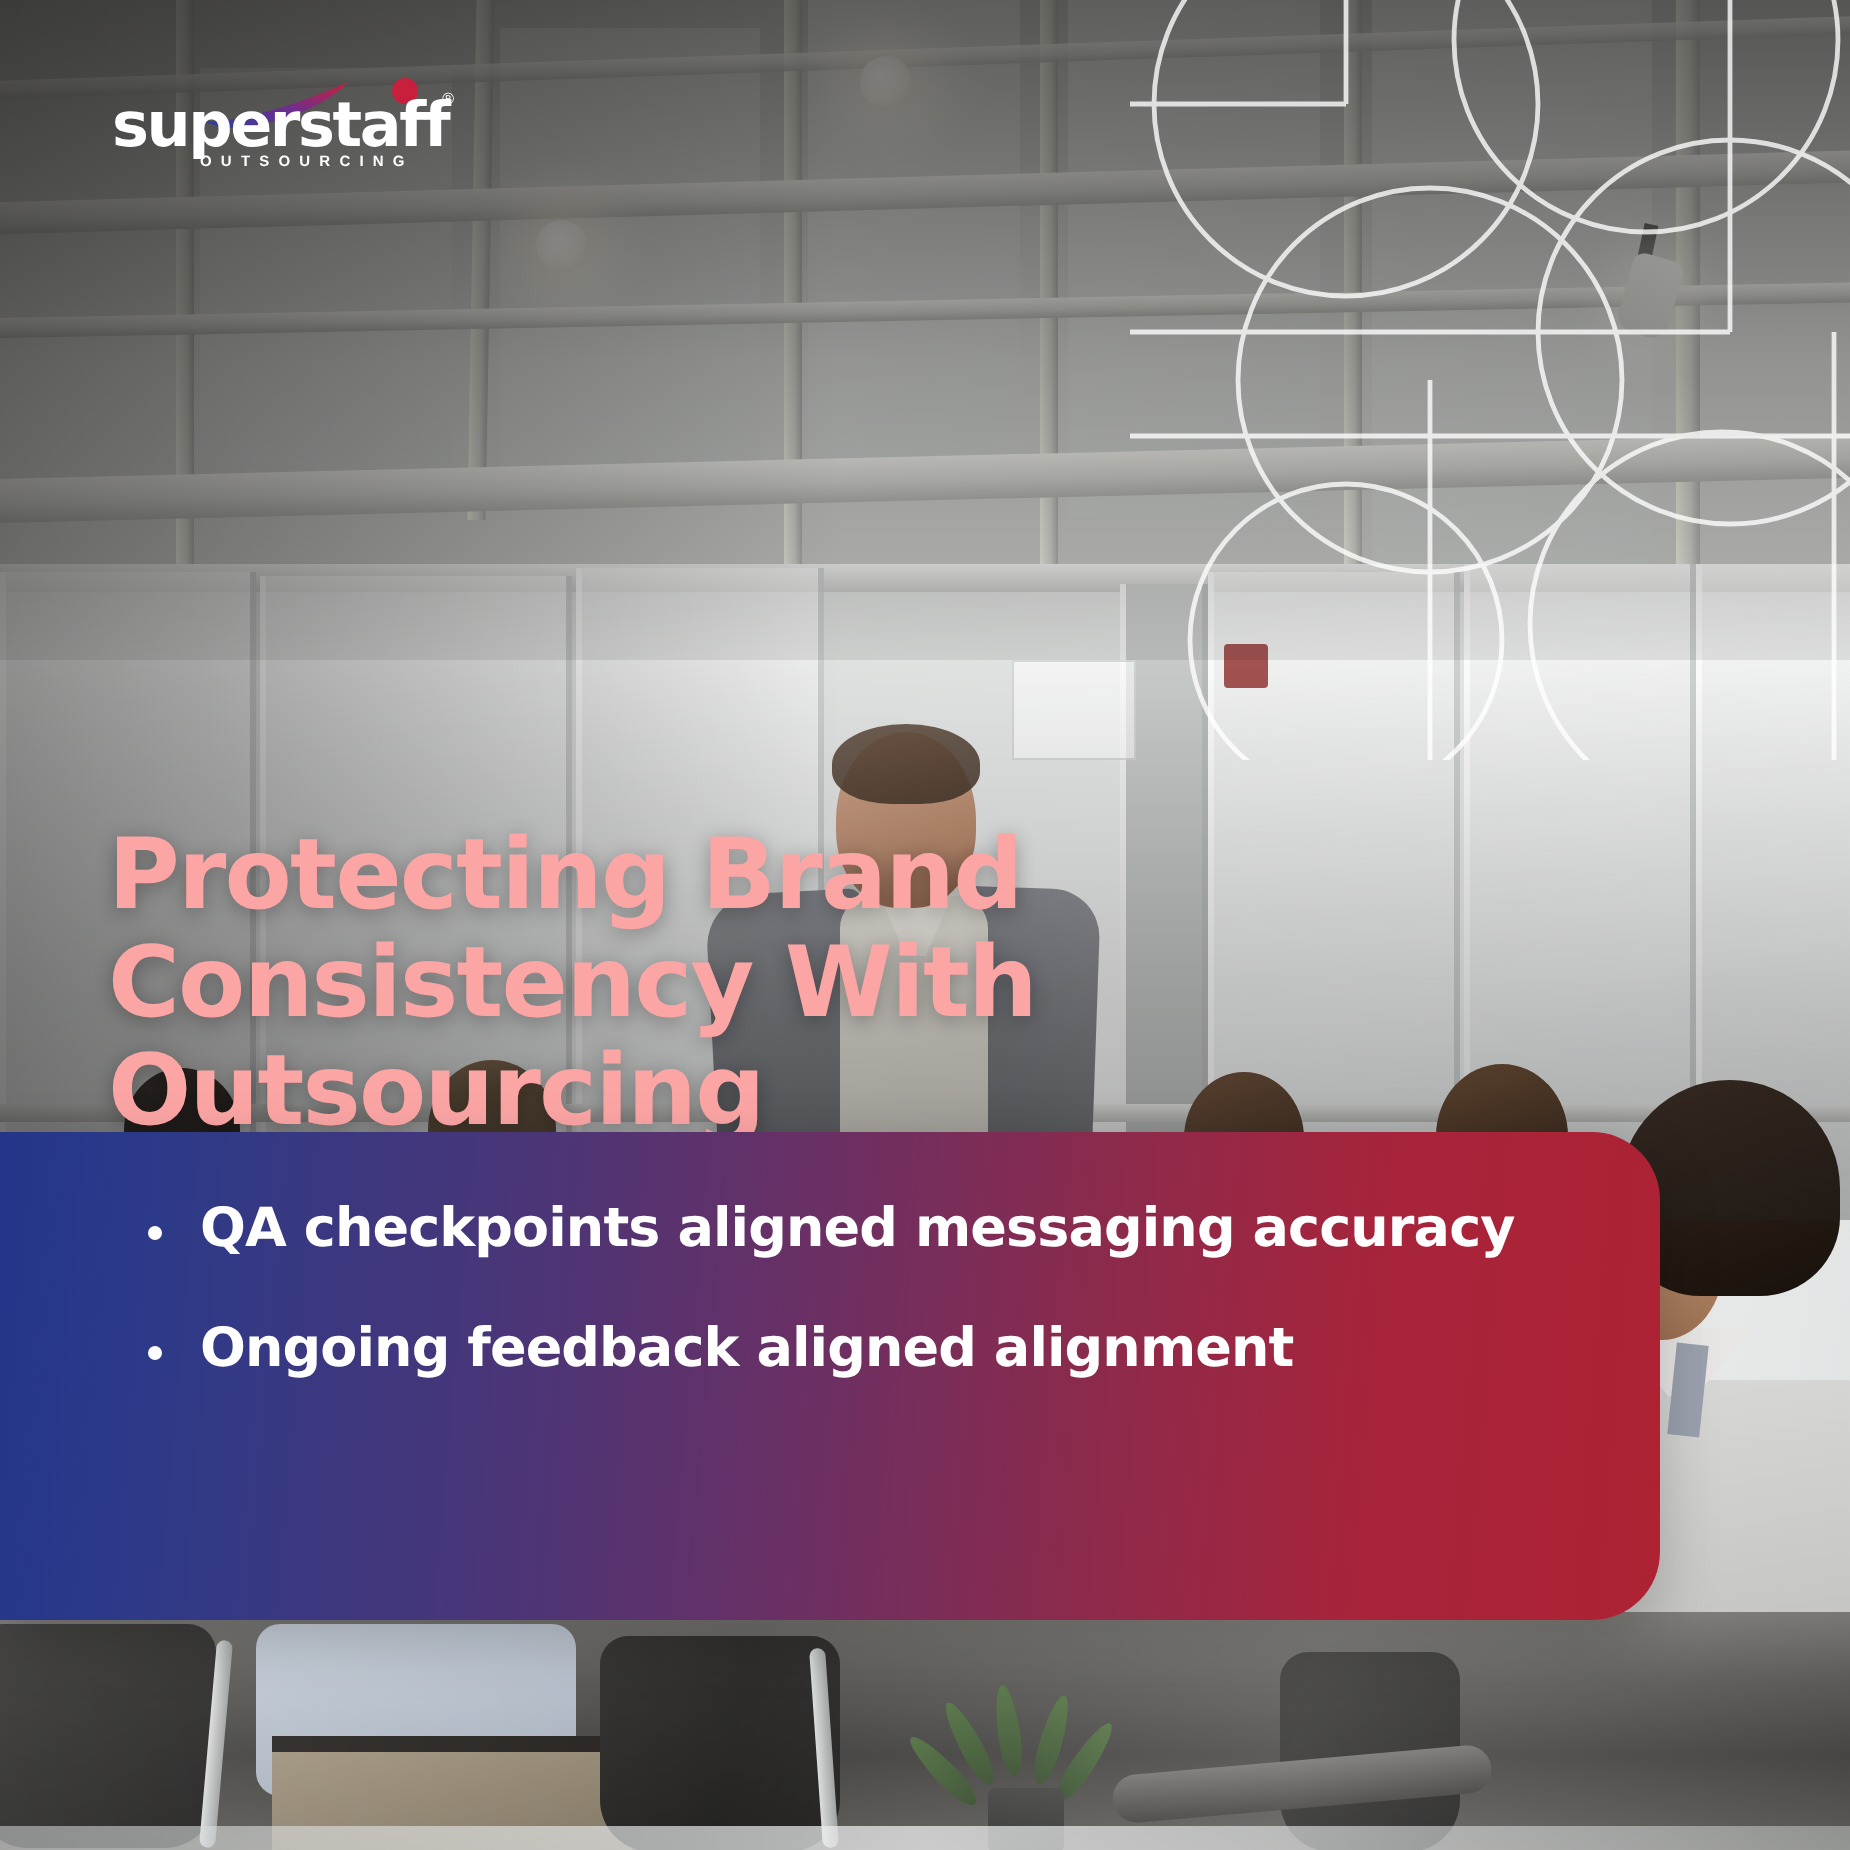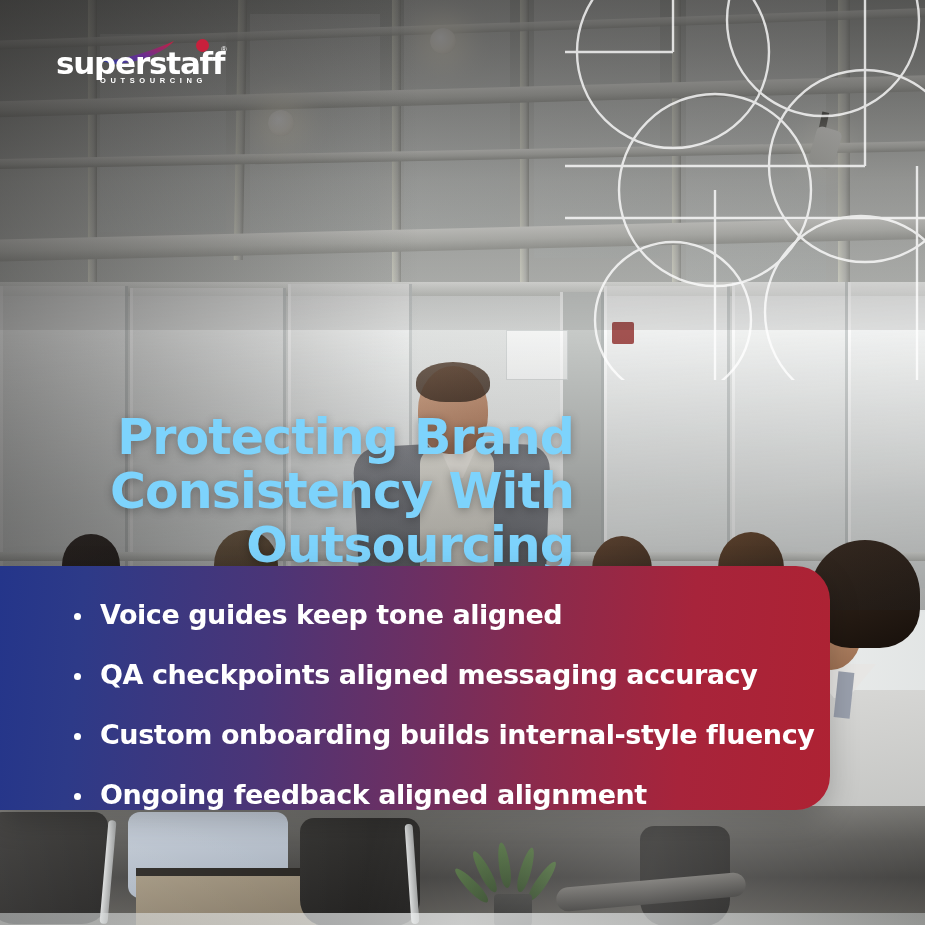--- a/index.html
+++ b/index.html
@@ -152,22 +152,22 @@
     font-size:7.5px;font-weight:700;color:#ffffff;letter-spacing:4.6px;}
   .logo-reg{position:absolute;right:-3px;top:5px;font-size:8px;color:#ffffff;}
   .swoosh{position:absolute;left:44px;top:-2px;width:108px;height:26px;}
   .swoosh svg{width:100%;height:100%;display:block;}
   .swoosh-dot{position:absolute;left:140px;top:-1px;width:13px;height:13px;border-radius:50%;
     background:#c8203c;}
 
   
   .headline{position:absolute;left:54px;top:378px;width:520px;
     font-family:"DejaVu Sans", sans-serif;font-weight:700;
-    font-size:49px;line-height:54px;color:#7dd3fc;letter-spacing:-0.9px;
-    text-shadow:0 2px 10px rgba(0,0,0,.30);text-align:right;}
+    font-size:49px;line-height:54px;color:#fca5a5;letter-spacing:-0.9px;
+    text-shadow:0 2px 10px rgba(0,0,0,.30);}
   .headline span{display:block;}
 
   
   .panel{position:absolute;left:0;top:566px;width:830px;height:244px;
     border-radius:0 34px 34px 0;
     background:linear-gradient(95deg,#24358a 0%,#2d3a88 10%,#4b3577 32%,#6d2f62 50%,#8d2a4b 66%,#a7243b 82%,#ae2233 100%);
     box-shadow:0 10px 30px rgba(0,0,0,.22);}
   .bullets{position:absolute;left:70px;top:24px;width:740px;list-style:none;margin:0;padding:0;}
   .bullets li{position:relative;padding-left:30px;margin:0 0 10px 0;
     font-family:"DejaVu Sans", sans-serif;font-weight:700;font-size:27px;line-height:50px;
@@ -304,20 +304,18 @@
   </div>
 
   <h1 class="headline">
     <span>Protecting Brand</span>
     <span>Consistency With</span>
     <span>Outsourcing</span>
   </h1>
 
   <div class="panel">
     <ul class="bullets">
-      <li>Voice guides keep tone aligned</li>
       <li>QA checkpoints aligned messaging accuracy</li>
-      <li>Custom onboarding builds internal-style fluency</li>
       <li>Ongoing feedback aligned alignment</li>
     </ul>
   </div>
 
 </div>
 
 </body></html>

